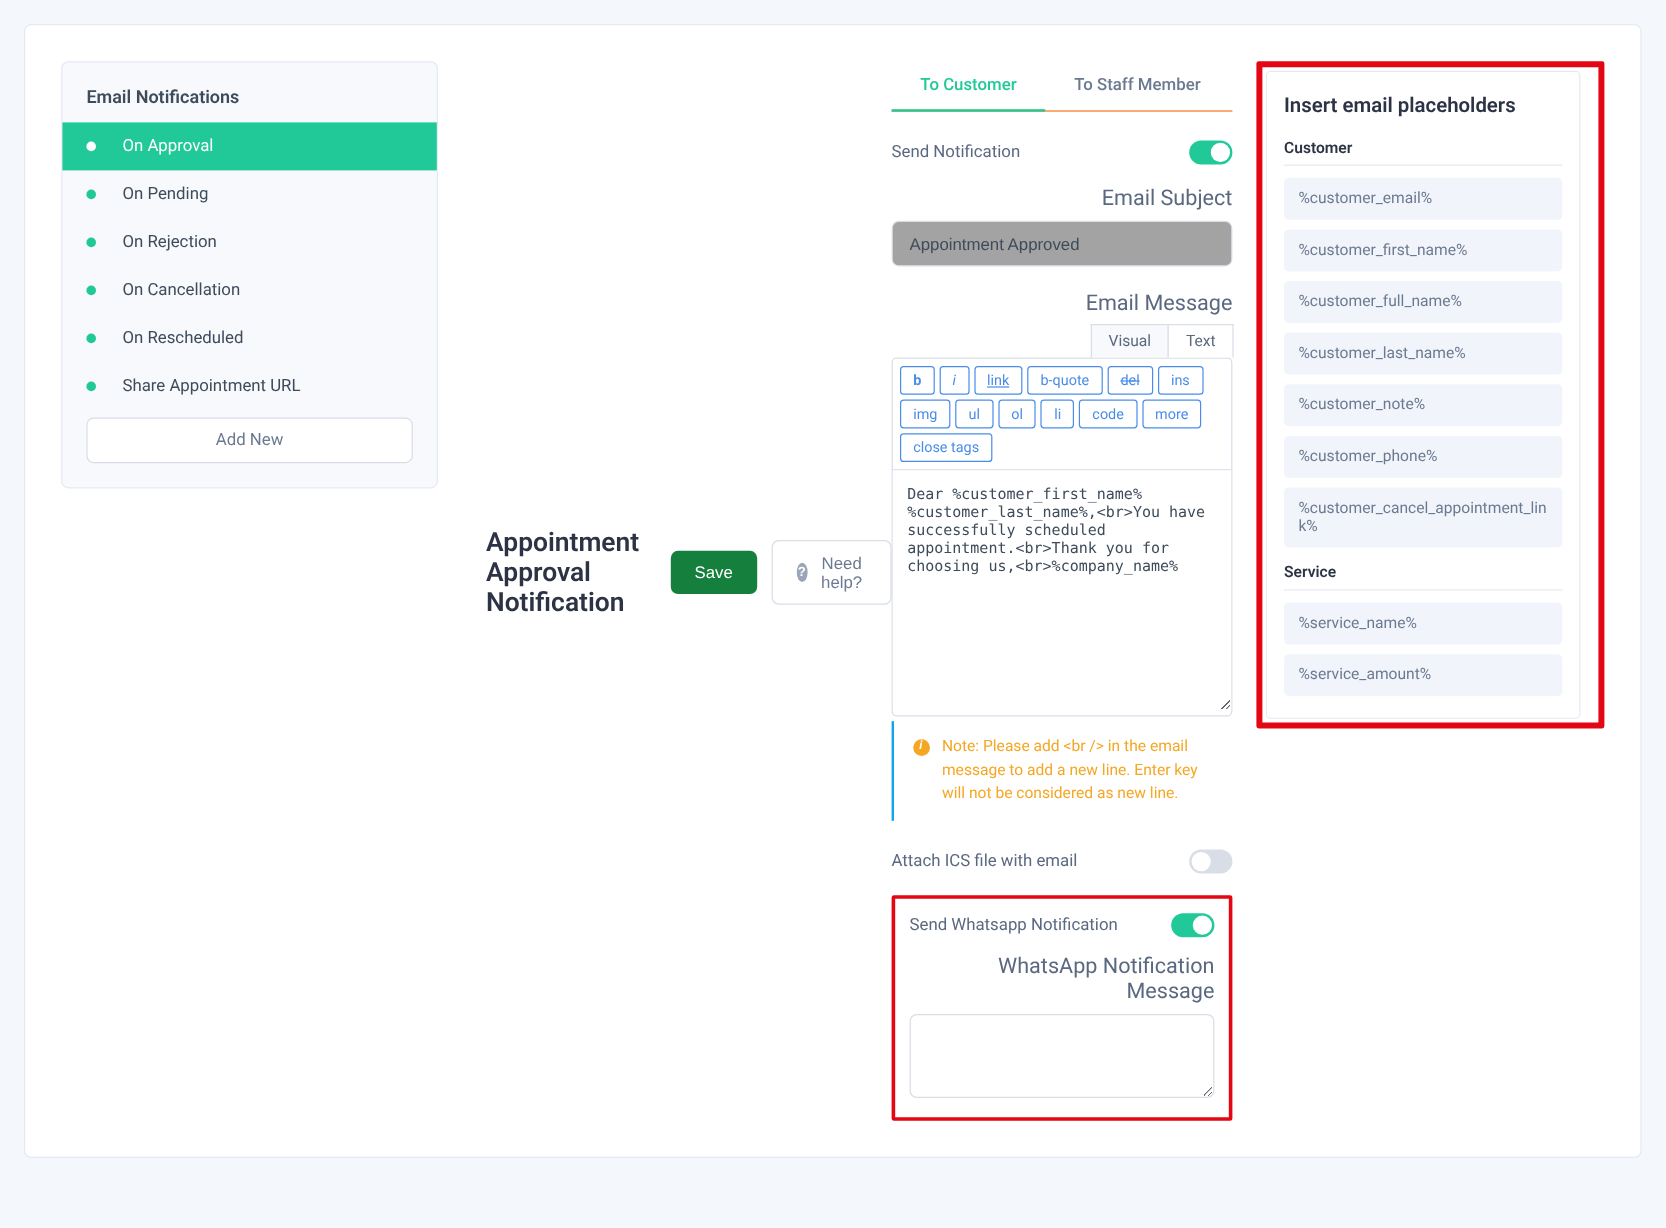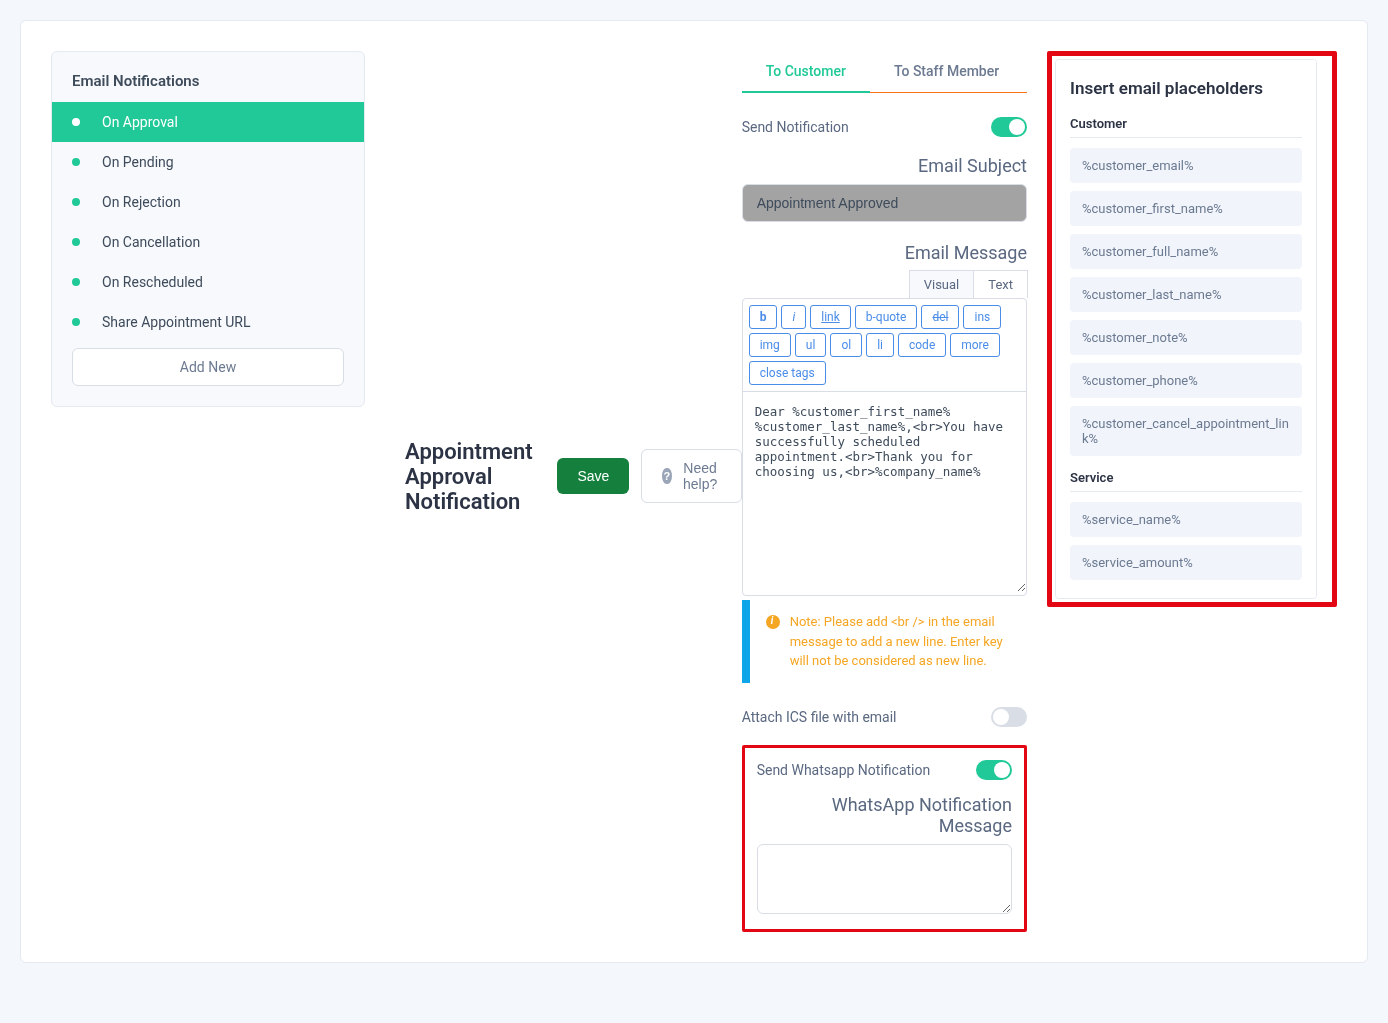--- a/index.html
+++ b/index.html
@@ -41,21 +41,21 @@
     .editor-wrap { border: 1px solid #d8dde6; border-radius: 4px; }
     .editor-tabs { display: flex; justify-content: flex-end; }
     .editor-tab { padding: 6px 14px; border: 1px solid #d8dde6; border-bottom: none; background: #f7f9fc; cursor: pointer; font-size: 13px; color: #5a6880; margin-top: -1px; margin-right: -1px; }
     .editor-tab.active { background: #fff; position: relative; }
     .editor-toolbar { display: flex; flex-wrap: wrap; gap: 4px; padding: 6px; border-bottom: 1px solid #d8dde6; }
     .ed-btn { padding: 4px 10px; border: 1px solid #4a8de8; color: #4a8de8; background: #fff; border-radius: 3px; font-size: 12px; cursor: pointer; font-family: inherit; }
     .ed-btn.strike { text-decoration: line-through; }
     .ed-btn.under { text-decoration: underline; }
     .ed-btn.ital { font-style: italic; }
     .editor-textarea { width: 100%; border: none; padding: 12px; font-family: monospace; font-size: 12.5px; color: #3e4b5b; resize: vertical; min-height: 200px; outline: none; }
-    .note-box { border-left: 8px solid #0ea5e9; background: #fff; padding: 12px 16px; display: flex; align-items: flex-start; gap: 10px; margin-top: 4px; }
+    .note-box { border-left: 2px solid #0ea5e9; background: #fff; padding: 12px 16px; display: flex; align-items: flex-start; gap: 10px; margin-top: 4px; }
     .note-icon { width: 14px; height: 14px; border-radius: 50%; background: #f5a623; flex-shrink: 0; margin-top: 3px; position: relative; }
     .note-icon::after { content: "i"; color: #fff; font-size: 10px; position: absolute; left: 5px; top: 0px; font-style: italic; font-weight: bold; }
     .note-text { color: #f5a623; font-size: 13px; line-height: 1.5; }
     .whatsapp-section { border: 3px solid #e30613; padding: 12px 12px 12px 12px; border-radius: 2px; }
     .textarea-plain { width: 100%; border: 1px solid #d8dde6; border-radius: 6px; min-height: 70px; padding: 10px; font-size: 14px; resize: vertical; }
     .placeholder-col { width: 290px; flex-shrink: 0; border: 5px solid #e30613; border-radius: 2px; padding: 3px 15px 3px 3px; align-self: flex-start; }
     .placeholder-inner { border: 1px solid #e5e9f2; border-radius: 4px; height: 540px; overflow-y: scroll; padding: 18px 14px; background: #fff; }
     .placeholder-title { font-size: 17px; font-weight: 600; color: #2c3344; margin-bottom: 18px; }
     .placeholder-group { margin-bottom: 14px; }
     .placeholder-group-title { font-size: 13px; font-weight: 600; color: #2c3344; padding-bottom: 6px; border-bottom: 1px solid #e5e9f2; margin-bottom: 10px; }

